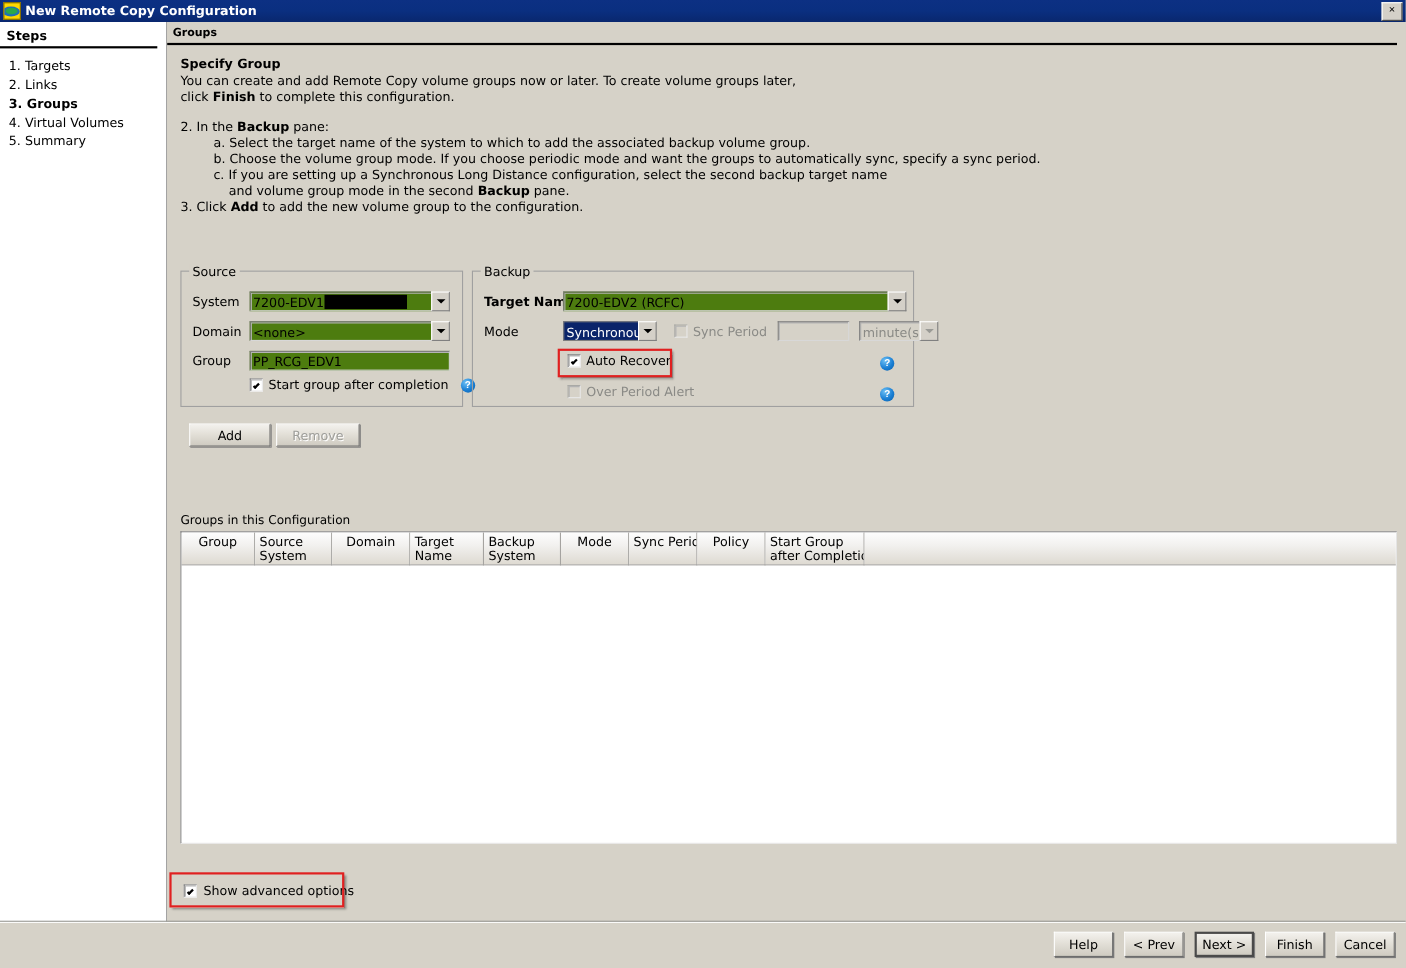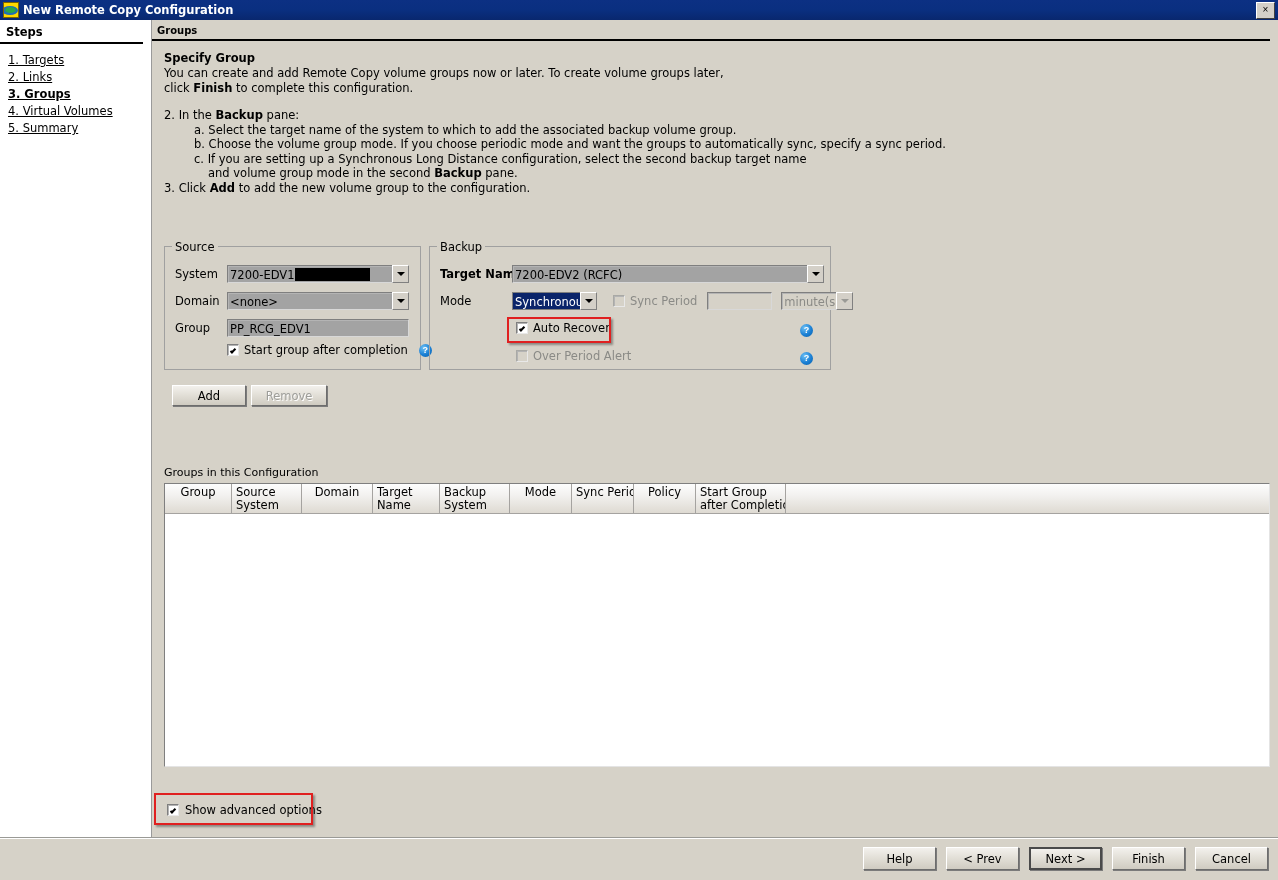--- a/index.html
+++ b/index.html
@@ -45,21 +45,21 @@
   
   .sidebar{
     position:absolute;left:0;top:20px;width:151px;height:818px;
     background:#ffffff;border-right:1px solid #9a9a9a;
   }
   .sidebar-title{
     font-weight:bold;font-size:11.5px;padding:5px 0 3px 6px;
     border-bottom:2px solid #000;margin:0 8px 0 0;
   }
   .steps-list{padding:8px 0 0 8px;}
-  .step{font-size:11.5px;line-height:17px;color:#000;white-space:nowrap;text-decoration:underline;}
+  .step{font-size:11.5px;line-height:17px;color:#000;white-space:nowrap;}
   .step.active{font-weight:bold;}
 
   
   .main{
     position:absolute;left:152px;top:20px;width:1126px;height:818px;
     background:#d6d2c8;
   }
   .main-title{
     font-weight:bold;font-size:10px;padding:5px 0 3px 5px;
     border-bottom:2px solid #000;margin:0 8px 0 0;
@@ -80,21 +80,21 @@
     padding:0 3px;font-size:11.5px;
   }
   #source-box{left:12px;top:226px;width:255px;height:122px;}
   #backup-box{left:277px;top:226px;width:400px;height:122px;}
 
   .row{position:absolute;display:flex;align-items:center;}
   .lbl{font-size:11.5px;white-space:nowrap;}
   .lbl.dim{color:#8a8a86;}
 
   .field{
-    background:#a3a3a3;border:1px solid;
+    background:#4d7c0f;border:1px solid;
     border-color:#7f7f7f #d8d8d8 #d8d8d8 #7f7f7f;
     box-shadow:inset 1px 1px 0 #b4b4b4;
     height:18px;line-height:18px;font-size:11.5px;
     padding:0 2px;box-sizing:border-box;overflow:hidden;white-space:nowrap;
   }
   .field.dim{background:#d6d2c8;}
   .combo{display:flex;align-items:stretch;}
   .combo .field{flex:1;border-right:none;}
   .arrow-btn{
     width:17px;background:#d4d0c8;border:1px solid;
@@ -168,21 +168,21 @@
 
   
   .footer{
     position:absolute;left:0;top:838px;width:1278px;height:42px;
     background:#d6d2c8;border-top:1px solid #ffffff;
   }
   .footer:before{
     content:"";position:absolute;left:0;top:-2px;width:1278px;height:1px;background:#9a9a96;
   }
   .footer-btns{position:absolute;right:10px;top:8px;display:flex;gap:10px;}
-  .footer-btns .btn{width:73px;height:23px;}
+  .footer-btns .btn{width:54px;height:23px;}
 </style>
 </head>
 <body>
 
 <div class="window">
 
   <div class="titlebar">
     <div class="title-icon"></div>
     <div class="title-text">New Remote Copy Configuration</div>
     <div class="close-btn">×</div>

